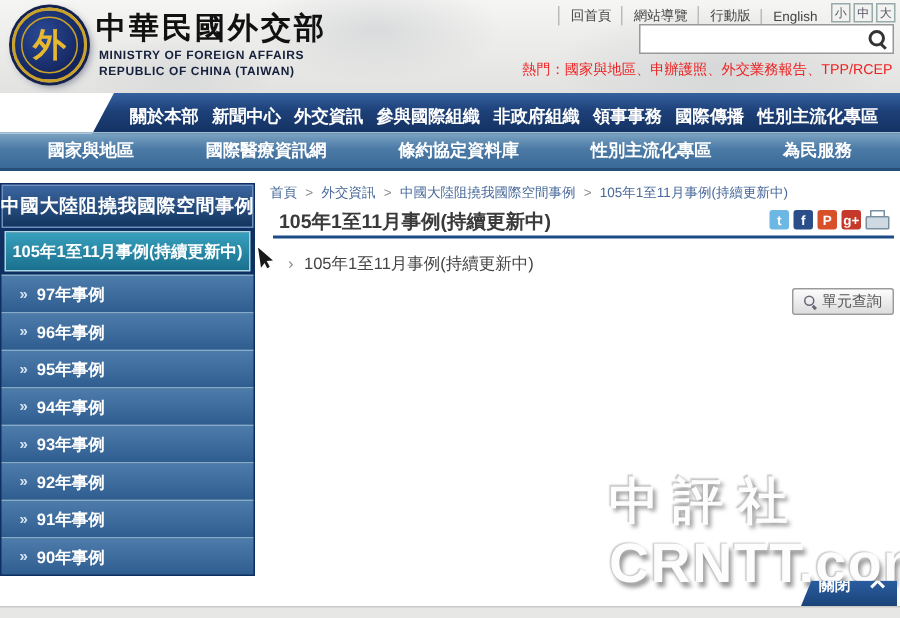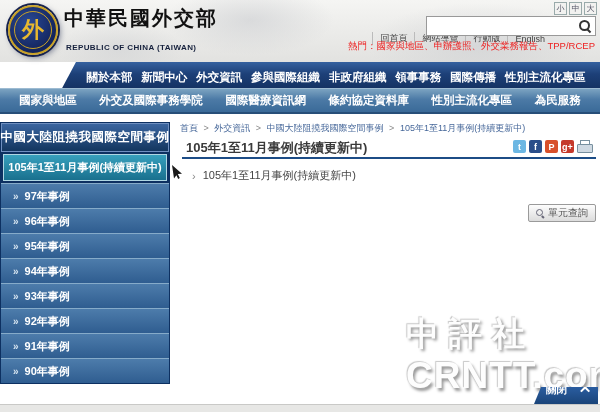--- a/index.html
+++ b/index.html
@@ -20,21 +20,21 @@
     display:flex; align-items:center; justify-content:center; }
   .emblem-inner { width:38px; height:38px; border-radius:50%; border:1px solid #c9a227;
     display:flex; align-items:center; justify-content:center;
     color:#e8b82f; font-size:22px; font-weight:bold; font-family:"DejaVu Serif", serif; }
   .site-title { position:absolute; left:64px; top:5px; font-family:"DejaVu Serif", serif;
     font-size:20px; font-weight:bold; color:#111; letter-spacing:2px; }
   .site-sub { position:absolute; left:66px; font-size:8px; font-weight:bold; color:#15203c; letter-spacing:.4px; }
   .site-sub.l1 { top:32px; } .site-sub.l2 { top:43px; }
 
   .top-links { position:absolute; right:48px; top:4px; display:flex; align-items:center; font-size:9px; color:#444; }
-  .top-links .tlink { padding:0 7px; border-left:1px solid #bbb; cursor:pointer; white-space:nowrap;margin-top:28px; }
+  .top-links .tlink { padding:0 7px; border-left:1px solid #bbb; cursor:pointer; white-space:nowrap; }
   .font-sizes { position:absolute; right:3px; top:2px; display:flex; gap:2px; }
   .fbtn { width:13px; height:13px; border:1px solid #9aa; background:#f2f2f0; color:#556;
     font-size:8px; display:flex; align-items:center; justify-content:center; cursor:pointer; }
 
   .search-box { position:absolute; right:4px; top:16px; width:170px; height:20px;
     background:#fff; border:1px solid #999; display:flex; align-items:center; }
   .search-input { flex:1; border:none; outline:none; height:16px; font-size:10px; padding:0 4px; background:transparent; }
   .mag { position:relative; width:14px; height:14px; margin-right:3px; }
   .mag::before { content:""; position:absolute; left:1px; top:1px; width:7px; height:7px;
     border:2px solid #333; border-radius:50%; }
@@ -89,21 +89,21 @@
   .printer::after { content:""; position:absolute; left:0; top:4px; width:14px; height:7px;
     background:#cfd9e2; border:1px solid #78909f; border-radius:1px; }
   .title-rule { position:absolute; left:182px; right:4px; top:157px; height:2px; background:#1c4c86; }
 
   .content-list { position:absolute; left:192px; top:168px; font-size:11px; color:#444; }
   .content-list .li { display:flex; align-items:center; cursor:pointer; }
   .content-list .lbullet { color:#888; margin-right:7px; font-size:11px; }
 
   .unit-btn { position:absolute; right:4px; top:192px; height:18px; padding:0 7px;
     background:linear-gradient(#fdfdfd, #dcdcdc); border:1px solid #9a9a9a; border-radius:2px;
-    display:flex; align-items:center; gap:3px; font-size:10px; color:#555; cursor:pointer;margin-top:12px; }
+    display:flex; align-items:center; gap:3px; font-size:10px; color:#555; cursor:pointer; }
   .unit-mag { position:relative; width:9px; height:9px; }
   .unit-mag::before { content:""; position:absolute; left:0; top:0; width:5px; height:5px;
     border:1px solid #667; border-radius:50%; }
   .unit-mag::after { content:""; position:absolute; left:6px; top:6px; width:3px; height:1.5px;
     background:#667; transform:rotate(45deg); transform-origin:left center; }
 
   
   .watermark { position:absolute; right:2px; top:312px; width:192px; text-align:left;
     pointer-events:none; color:#fdfdfd; font-weight:bold; }
   .wm1 { font-size:33px; letter-spacing:10px; font-family:"DejaVu Serif", serif;
@@ -127,20 +127,21 @@
 </head>
 <body>
 
 <div class="page">
 
   <div class="header">
     <div class="emblem">
       <div class="emblem-inner">外</div>
     </div>
     <div class="site-title">中華民國外交部</div>
+    <div class="site-sub l1">MINISTRY OF FOREIGN AFFAIRS</div>
     <div class="site-sub l2">REPUBLIC OF CHINA (TAIWAN)</div>
 
     <div class="top-links">
       <span class="tlink">回首頁</span>
       <span class="tlink">網站導覽</span>
       <span class="tlink">行動版</span>
       <span class="tlink">English</span>
     </div>
     <div class="font-sizes">
       <span class="fbtn">小</span>
@@ -164,21 +165,20 @@
     <span class="nitem">外交資訊</span>
     <span class="nitem">參與國際組織</span>
     <span class="nitem">非政府組織</span>
     <span class="nitem">領事事務</span>
     <span class="nitem">國際傳播</span>
     <span class="nitem">性別主流化專區</span>
   </div>
 
   <div class="nav2">
     <span class="nitem">國家與地區</span>
-    <span class="nitem">外交及國際事務學院</span>
     <span class="nitem">國際醫療資訊網</span>
     <span class="nitem">條約協定資料庫</span>
     <span class="nitem">性別主流化專區</span>
     <span class="nitem">為民服務</span>
   </div>
 
   <div class="sidebar">
     <div class="sb-header">中國大陸阻撓我國際空間事例</div>
     <div class="sb-active">105年1至11月事例(持續更新中)</div>
     <div class="sb-item">

